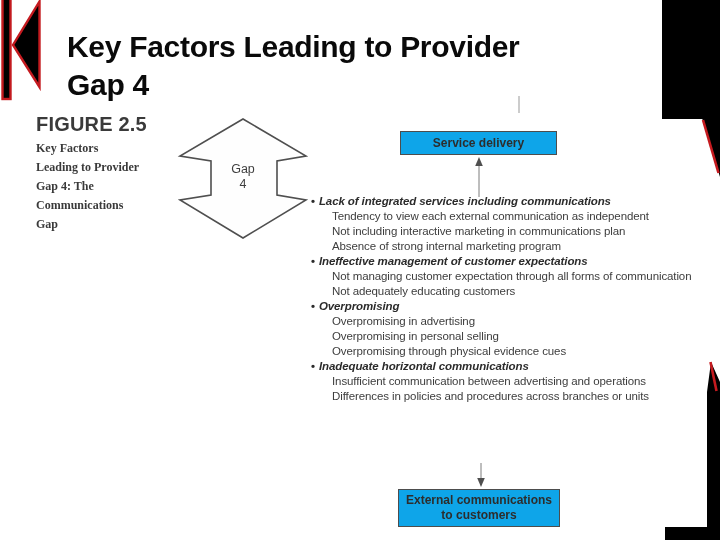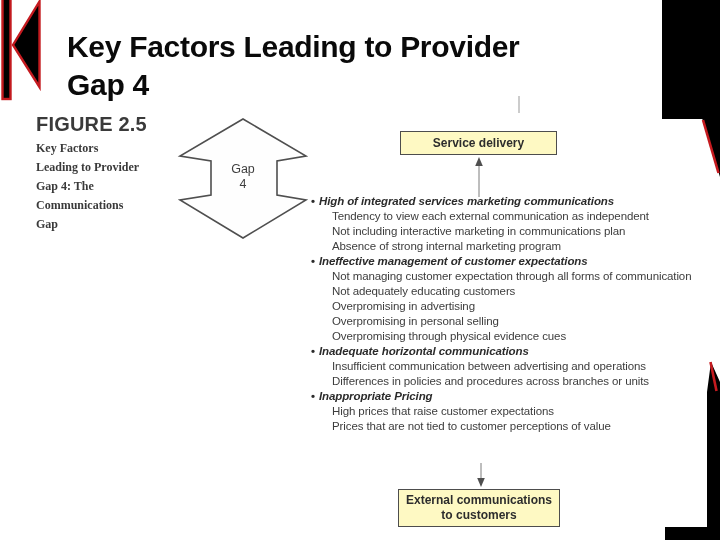--- a/index.html
+++ b/index.html
@@ -18,21 +18,21 @@
   #figure-caption{left:36px;top:113px;width:160px;color:#3a3a3a;}
   #figure-caption .fig-label{
     font-size:20px;font-weight:bold;letter-spacing:0.2px;margin-bottom:3px;
   }
   #figure-caption .fig-line{
     font-family:"Liberation Serif",serif;font-weight:bold;
     font-size:12px;line-height:19px;
   }
 
   .gray-box{
-    background:#fef9c3;border:1.5px solid #4d4d4d;box-sizing:border-box;
+    background:#0ea5e9;border:1.5px solid #4d4d4d;box-sizing:border-box;
     display:flex;flex-direction:column;align-items:center;justify-content:center;
     font-size:12px;font-weight:bold;color:#2d2d2d;text-align:center;line-height:15px;
   }
   #service-delivery-box{left:400px;top:131px;width:157px;height:24px;}
   #external-comm-box{left:398px;top:489px;width:162px;height:38px;text-align:right;}
 
   #gap-label{
     left:211px;top:162px;width:64px;text-align:center;
     font-size:12.5px;color:#3f3f3f;line-height:15px;
   }
@@ -102,43 +102,39 @@
   <div>Gap</div>
   <div>4</div>
 </div>
 
 <div id="service-delivery-box" class="abs gray-box">
   <div>Service delivery</div>
 </div>
 
 <div id="factors-list" class="abs">
     <div>
-      <div class="factor-heading"><span class="bullet">•</span><span>High of integrated services marketing communications</span></div>
+      <div class="factor-heading"><span class="bullet">•</span><span>Lack of integrated services including communications</span></div>
       <div class="factor-item">Tendency to view each external communication as independent</div>
       <div class="factor-item">Not including interactive marketing in communications plan</div>
       <div class="factor-item">Absence of strong internal marketing program</div>
     </div>
     <div>
       <div class="factor-heading"><span class="bullet">•</span><span>Ineffective management of customer expectations</span></div>
       <div class="factor-item">Not managing customer expectation through all forms of communication</div>
       <div class="factor-item">Not adequately educating customers</div>
     </div>
     <div>
+      <div class="factor-heading"><span class="bullet">•</span><span>Overpromising</span></div>
       <div class="factor-item">Overpromising in advertising</div>
       <div class="factor-item">Overpromising in personal selling</div>
       <div class="factor-item">Overpromising through physical evidence cues</div>
     </div>
     <div>
       <div class="factor-heading"><span class="bullet">•</span><span>Inadequate horizontal communications</span></div>
       <div class="factor-item">Insufficient communication between advertising and operations</div>
       <div class="factor-item">Differences in policies and procedures across branches or units</div>
     </div>
-    <div>
-      <div class="factor-heading"><span class="bullet">•</span><span>Inappropriate Pricing</span></div>
-      <div class="factor-item">High prices that raise customer expectations</div>
-      <div class="factor-item">Prices that are not tied to customer perceptions of value</div>
-    </div>
   </div>
 
 <div id="external-comm-box" class="abs gray-box">
   <div>External communications</div>
   <div>to customers</div>
 </div>
 
 </body></html>

